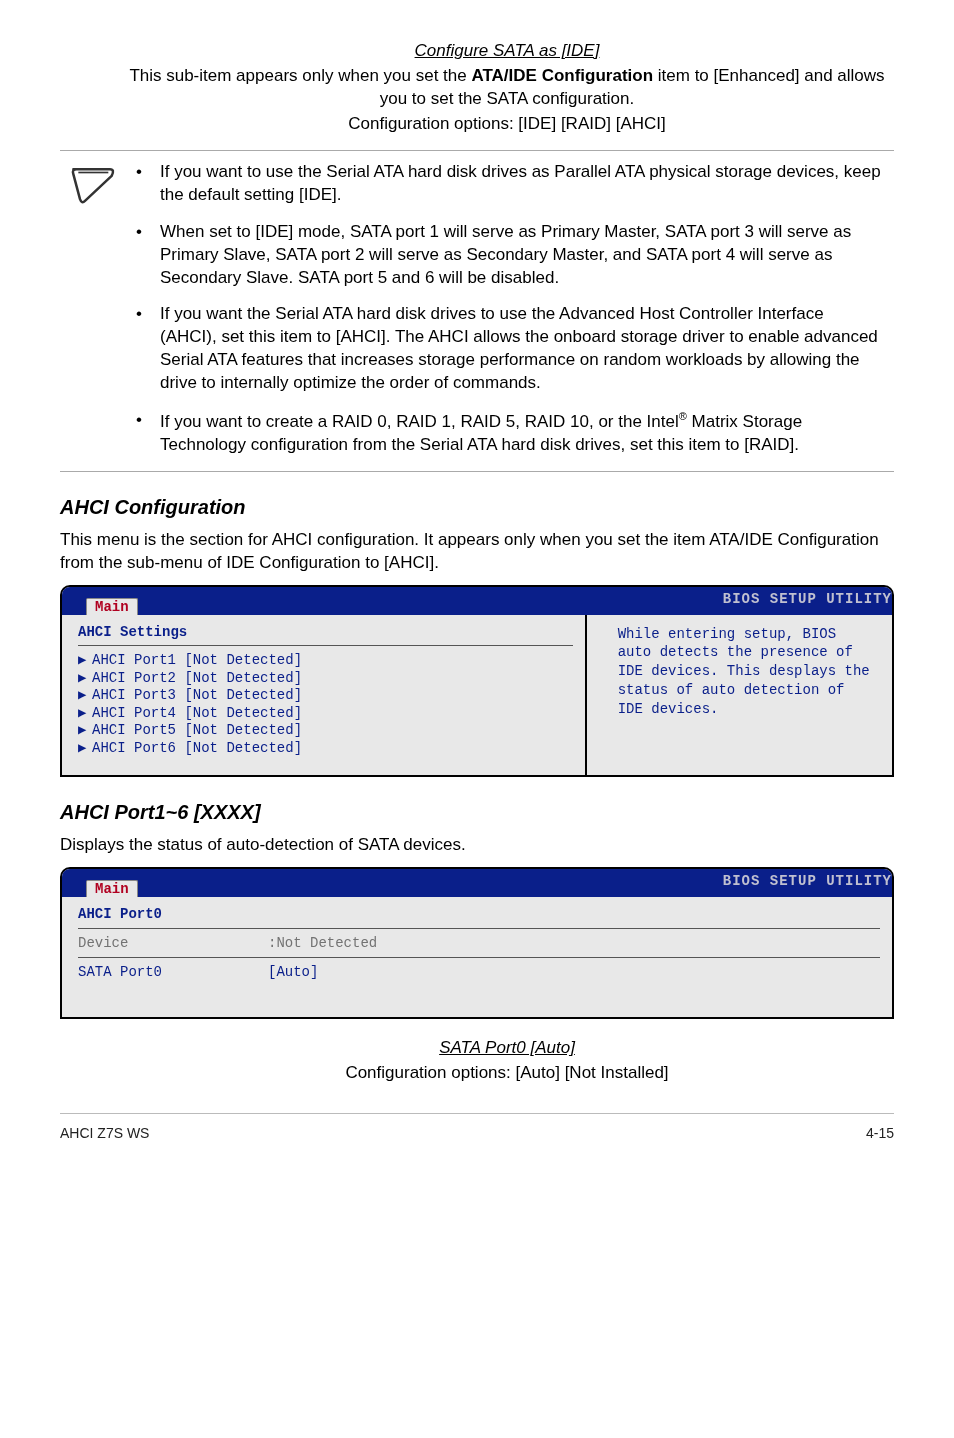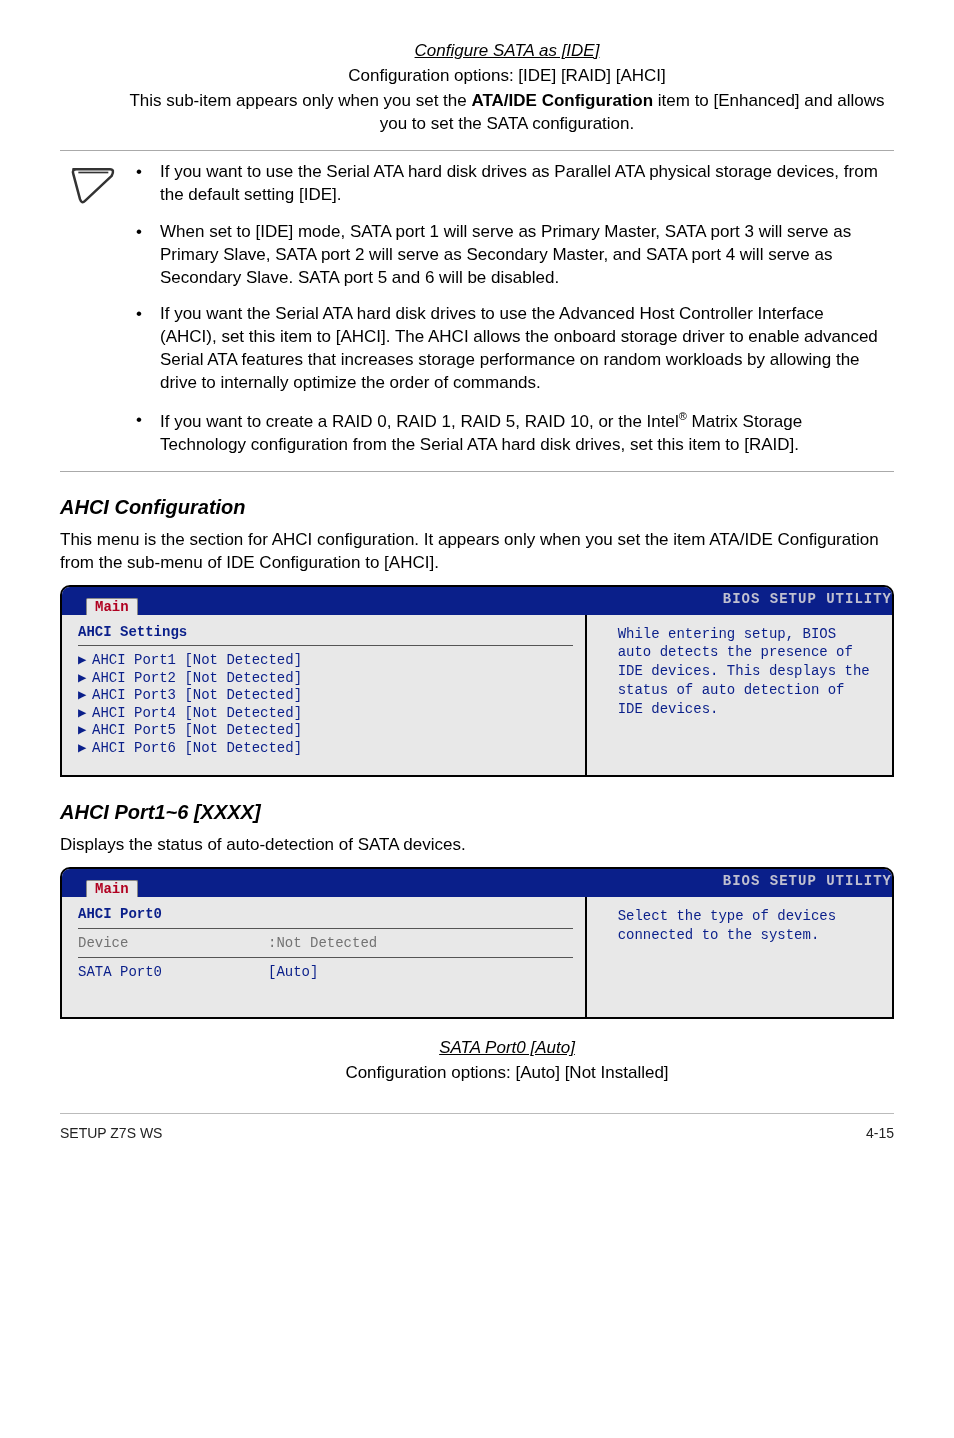--- a/index.html
+++ b/index.html
@@ -103,37 +103,37 @@
     padding-top: 10px;
     font-size: 14px;
     color: #222;
   }
 </style>
 </head>
 <body>
 
 <div class="indent">
   <p class="sub-title">Configure SATA as [IDE]</p>
-  <p>Configuration options: [IDE] [RAID] [AHCI]</p>
   <p>
     <span>This sub-item appears only when you set the </span><b>ATA/IDE Configuration</b><span> item to [Enhanced] and allows you to set the SATA configuration.</span>
   </p>
+  <p>Configuration options: [IDE] [RAID] [AHCI]</p>
 </div>
 
 <div class="note-wrap">
   <div class="note-icon">
     <svg viewBox="0 0 60 46">
       <path d="M4 4 L48 4 Q54 4 50 12 L18 42 Q14 46 12 40 L4 10 Q2 4 8 4 Z" fill="none" stroke="#333" stroke-width="3" stroke-linejoin="round"></path>
       <path d="M10 8 L46 8" fill="none" stroke="#333" stroke-width="2"></path>
     </svg>
   </div>
   <div class="note-list">
     <div class="note-item">
       <div class="note-bullet">•</div>
-      <div class="note-text">If you want to use the Serial ATA hard disk drives as Parallel ATA physical storage devices, from the default setting [IDE].</div>
+      <div class="note-text">If you want to use the Serial ATA hard disk drives as Parallel ATA physical storage devices, keep the default setting [IDE].</div>
     </div>
     <div class="note-item">
       <div class="note-bullet">•</div>
       <div class="note-text">When set to [IDE] mode, SATA port 1 will serve as Primary Master, SATA port 3 will serve as Primary Slave, SATA port 2 will serve as Secondary Master, and SATA port 4 will serve as Secondary Slave. SATA port 5 and 6 will be disabled.</div>
     </div>
     <div class="note-item">
       <div class="note-bullet">•</div>
       <div class="note-text">If you want the Serial ATA hard disk drives to use the Advanced Host Controller Interface (AHCI), set this item to [AHCI]. The AHCI allows the onboard storage driver to enable advanced Serial ATA features that increases storage performance on random workloads by allowing the drive to internally optimize the order of commands.</div>
     </div>
     <div class="note-item">
@@ -180,27 +180,24 @@
   </div>
   <div class="bios-body">
     <div class="bios-left">
       <div class="bios-heading">AHCI Port0</div>
       <hr class="bios-hr">
       <div class="bios-line bios-grey"><span class="bios-value-col">Device</span><span>:Not Detected</span></div>
       <hr class="bios-hr">
       <div class="bios-line"><span class="bios-value-col">SATA Port0</span><span>[Auto]</span></div>
       <div style="height:18px"></div>
     </div>
-    <div class="bios-right">
-      <div>Select the type of devices connected to the system.</div>
-    </div>
   </div>
 </div>
 
 <div class="indent">
   <p class="sub-title">SATA Port0 [Auto]</p>
   <p>Configuration options: [Auto] [Not Installed]</p>
 </div>
 
 <div class="footer">
-  <span>SETUP Z7S WS</span>
+  <span>AHCI Z7S WS</span>
   <span>4-15</span>
 </div>
 
 </body></html>

